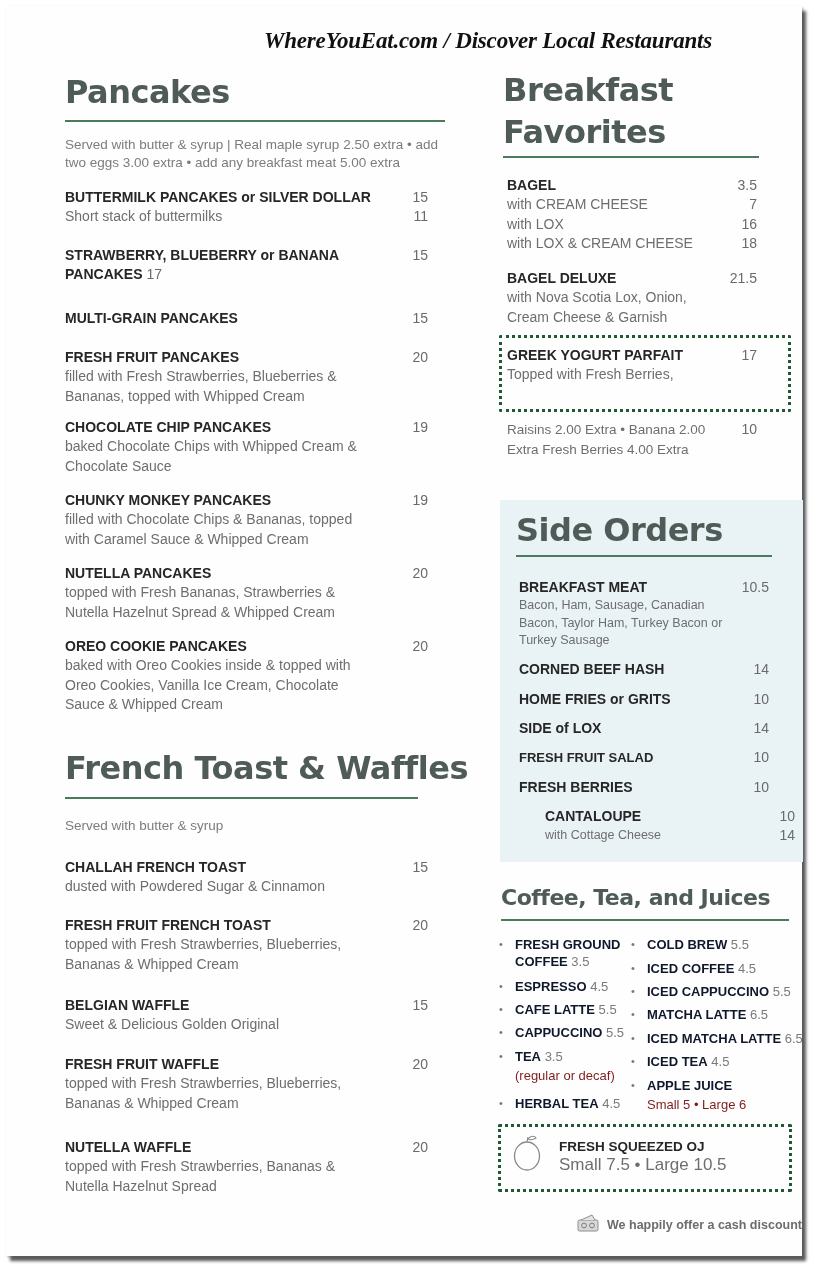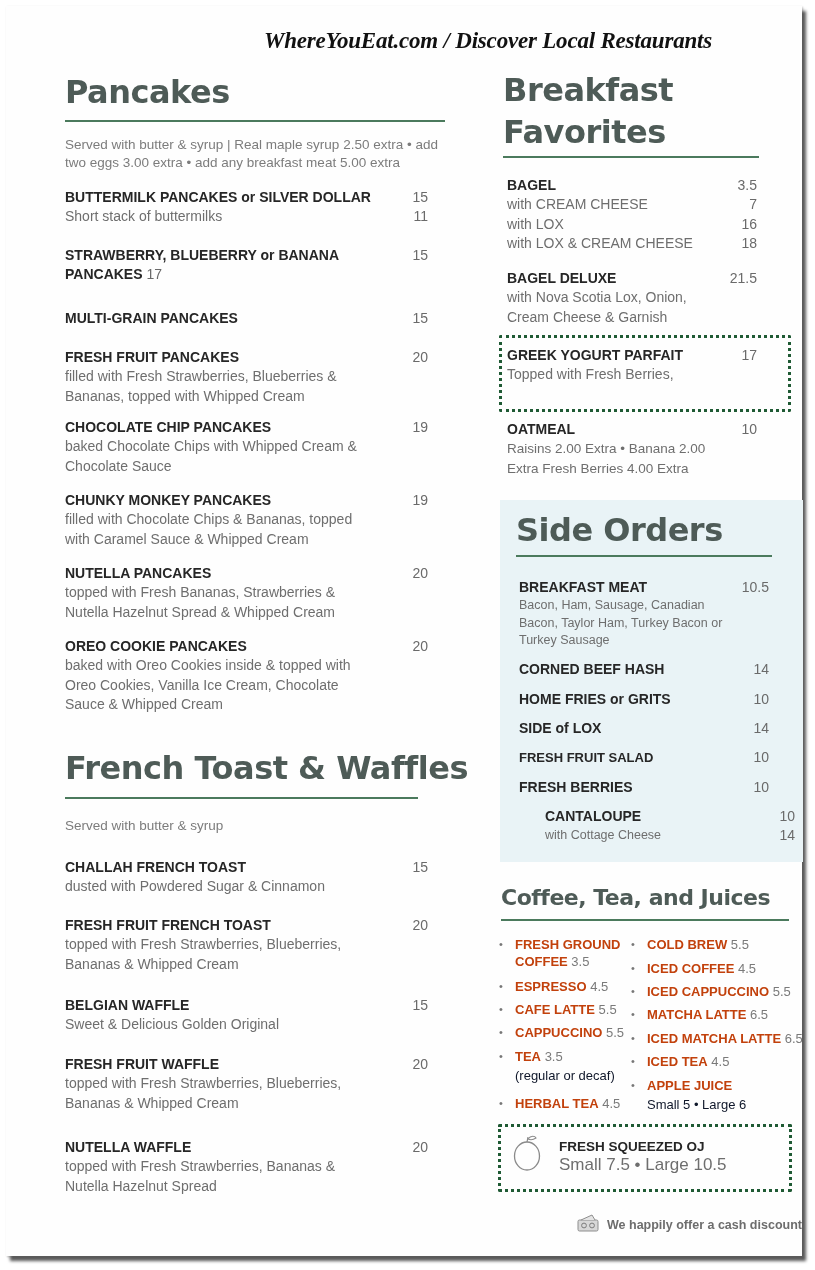--- a/index.html
+++ b/index.html
@@ -25,23 +25,23 @@
   .note { position:absolute; font-size:13.5px; color:#7c7c7c; line-height:18px; }
   .item { position:absolute; }
   .iname { font-weight:bold; font-size:14px; color:#262626; line-height:19px; }
   .iname .inl { font-weight:normal; color:#6a6a6a; }
   .idesc { font-size:14px; color:#6e6e6e; line-height:19.5px; }
   .iprice { position:absolute; font-size:14px; color:#6a6a6a; text-align:right; line-height:19px; }
   .dotbox { position:absolute; border:3px dotted #1f5a34; border-radius:2px; }
   .sidebox { position:absolute; left:500px; top:500px; width:303px; height:362px; background:#e9f3f6; }
   .drink { position:absolute; font-size:13px; line-height:17px; }
   .drink .bul { position:absolute; left:-16px; top:0; color:#777; font-size:11px; }
-  .drink .dn { font-weight:bold; color:#c2410c; }
+  .drink .dn { font-weight:bold; color:#0f172a; }
   .drink .dp { color:#7a7a7a; }
-  .drink .ds { color:#0f172a; display:block; }
+  .drink .ds { color:#7f1d1d; display:block; }
   .cash { position:absolute; left:576px; top:1215px; font-size:12.5px; font-weight:bold; color:#6d6d6d; white-space:nowrap; }
 </style>
 </head>
 <body>
 
 <div class="page"></div>
 
 <div class="watermark">WhereYouEat.com / Discover Local Restaurants</div>
 
 <div class="h1" style="left:65px;top:76px;font-size:32px;">Pancakes</div>
@@ -164,21 +164,20 @@
 </div>
 
 <div class="dotbox" style="left:499px;top:335px;width:286px;height:71px;"></div>
 <div class="item" style="left:507px;top:346px;width:252px;">
   <div class="iname">GREEK YOGURT PARFAIT</div>
   <div class="idesc">Topped with Fresh Berries,</div>
   <div class="iprice" style="right:2px;top:0;">17</div>
 </div>
 
 <div class="item" style="left:507px;top:420px;width:252px;">
-  <div class="iname">OATMEAL</div>
   <div class="idesc" style="font-size:13.5px;">Raisins 2.00 Extra • Banana 2.00</div>
   <div class="idesc" style="font-size:13.5px;">Extra Fresh Berries 4.00 Extra</div>
   <div class="iprice" style="right:2px;top:0;">10</div>
 </div>
 
 <div class="sidebox"></div>
 <div class="h1" style="left:516px;top:514px;font-size:32px;">Side Orders</div>
 <div class="rule" style="left:516px;top:555px;width:256px;"></div>
 
 <div class="item" style="left:519px;top:578px;width:252px;">

